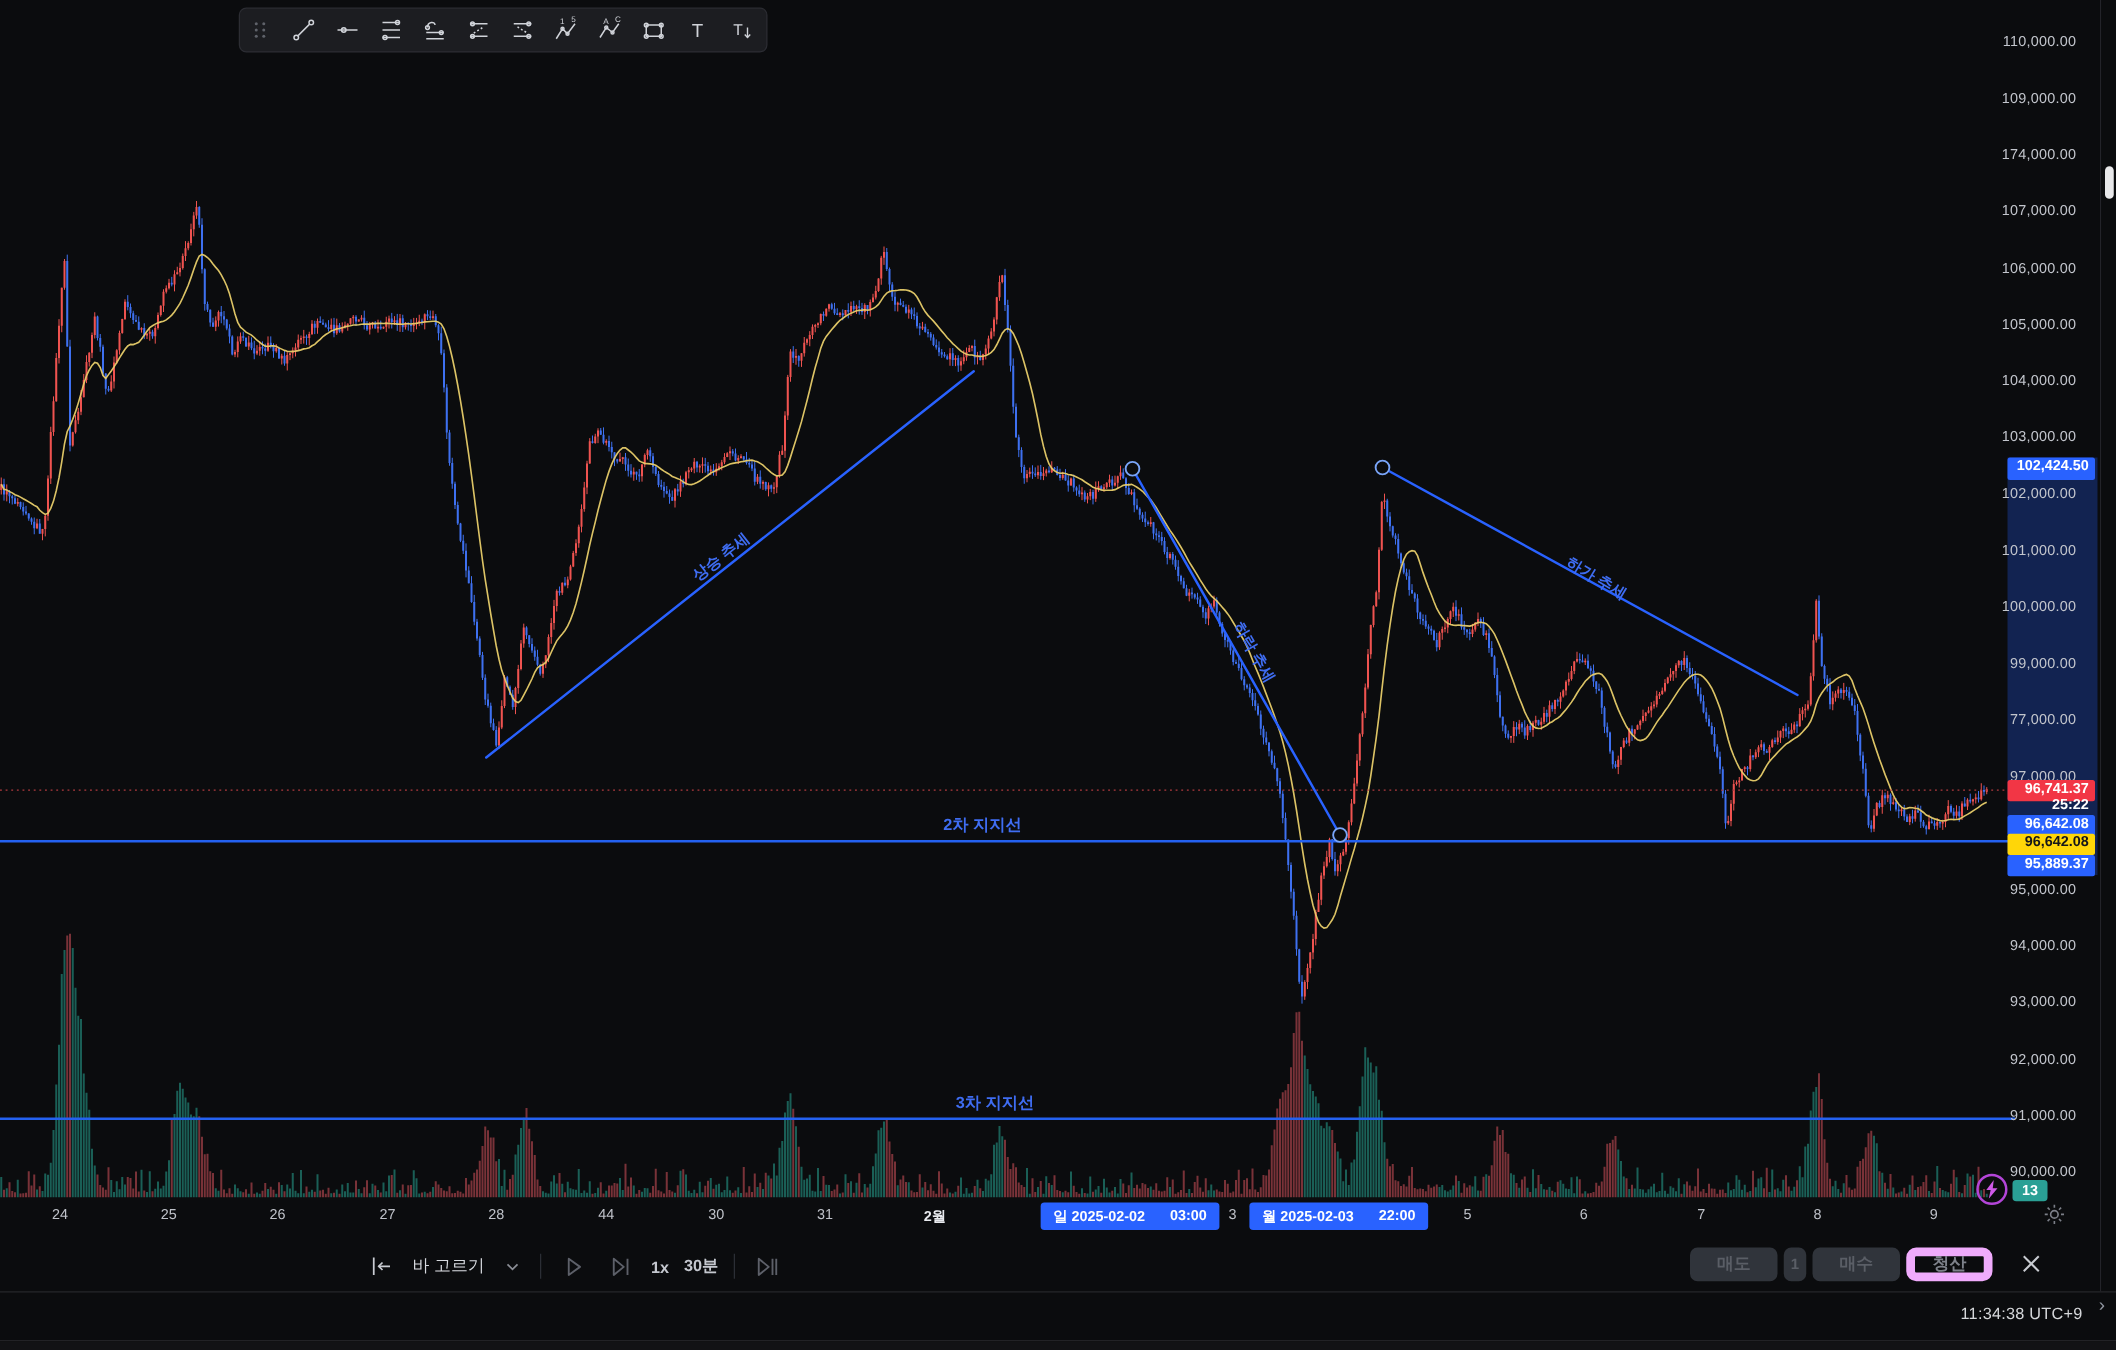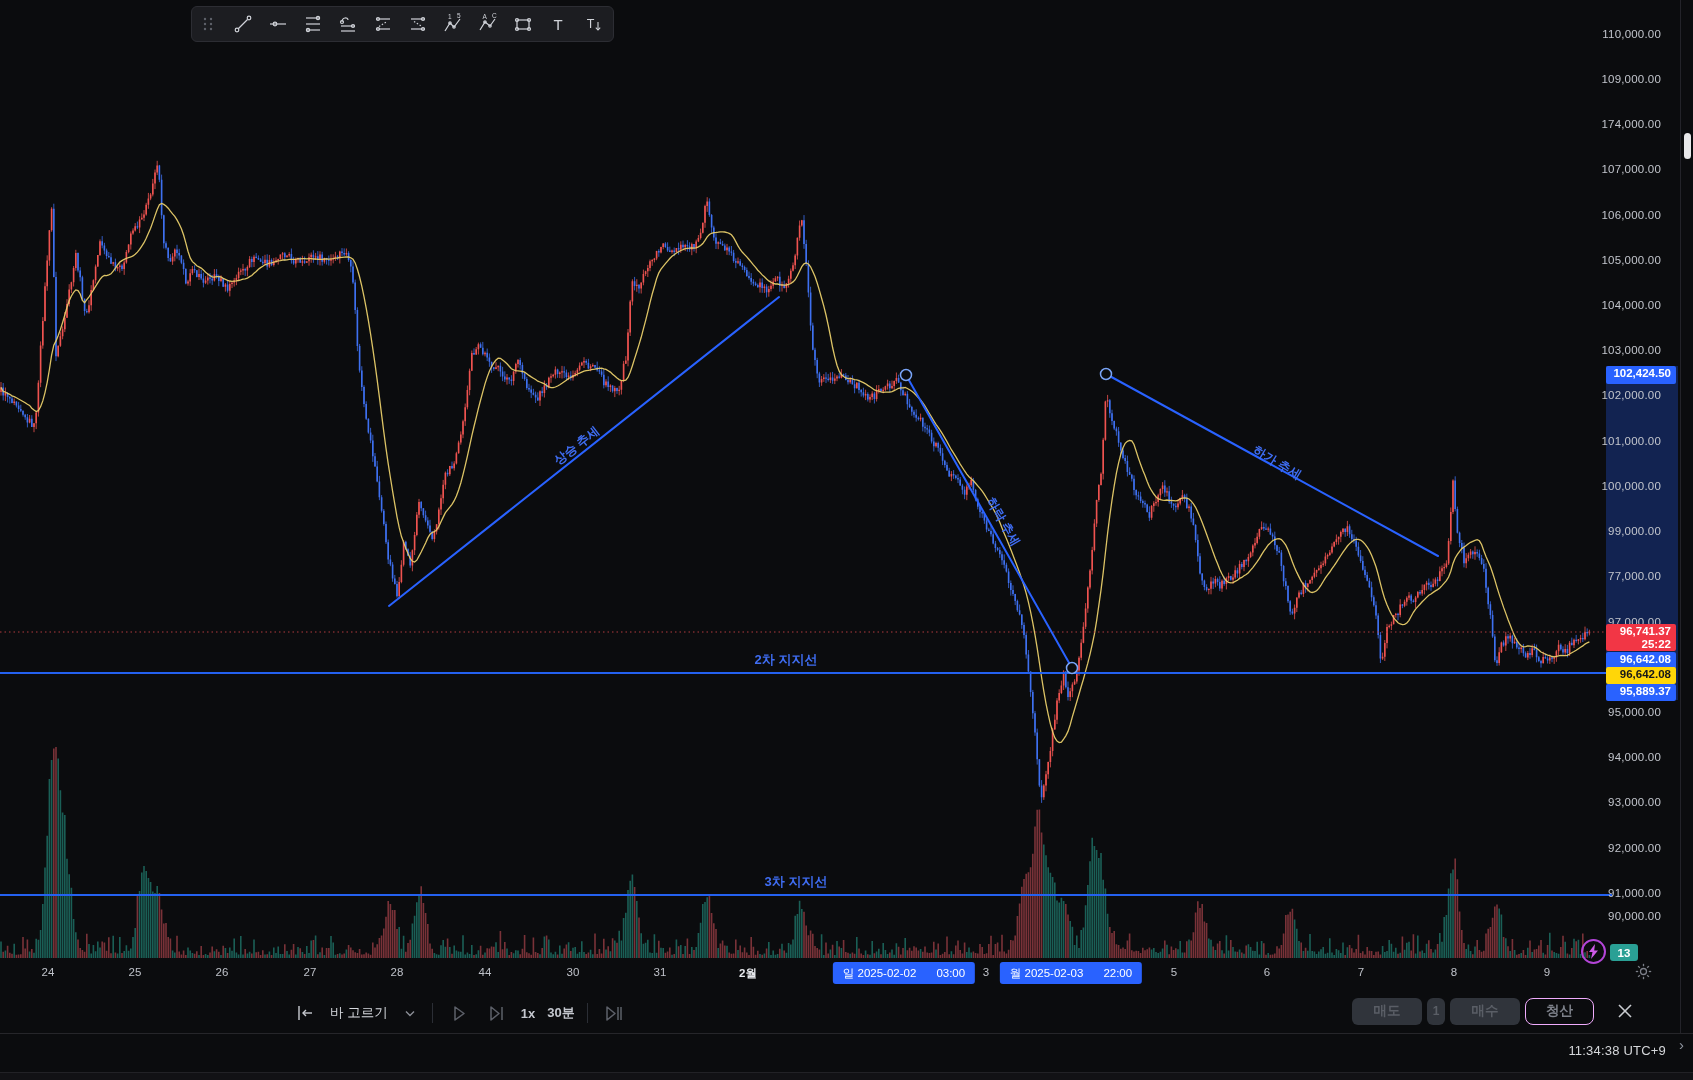--- a/index.html
+++ b/index.html
@@ -25,21 +25,21 @@
   .px-band { position:absolute; left:0; width:72px; background:rgba(41,98,255,.28); }
   .px-box { position:absolute; left:0; width:70px; border-radius:2px; font-size:11.5px; font-weight:700;
     text-align:right; padding:1px 5px 0 0; line-height:13px; }
   .px-box .sub { font-weight:700; }
 
   
   .time-axis { position:absolute; left:0; top:958px; width:1680px; height:32px; }
   .t-tick { position:absolute; top:8px; transform:translateX(-50%); font-size:11.5px; color:#bfc2c9; }
   .t-tick.month { color:#e8eaee; font-weight:700; }
   .t-box { position:absolute; top:4px; transform:translateX(-50%); height:22px; background:#2962ff; color:#fff;
-    border-radius:3px; font-size:11.5px; font-weight:400; display:flex; align-items:center; padding:0 10px;
+    border-radius:3px; font-size:11.5px; font-weight:700; display:flex; align-items:center; padding:0 10px;
     gap:20px; white-space:nowrap; }
 
   
   .right-strip { position:absolute; left:1681px; top:0; width:12px; height:1033px; background:#0b0c0e; }
   .scroll-thumb { position:absolute; left:1684px; top:133px; width:7px; height:26px; background:#e8e8ea; border-radius:4px; }
 
   
   .sline-label { position:absolute; transform:translate(-50%,-100%); color:#3f6df2; font-size:13px; font-weight:600;
     white-space:nowrap; }
   .annot { position:absolute; color:#3f6df2; font-size:12.5px; font-weight:600; white-space:nowrap; }
@@ -50,21 +50,21 @@
   .replay-bar .num { font-size:13px; font-weight:700; color:#c4c7ce; }
   .vdiv { width:1px; height:20px; background:#2b2e35; }
   .icon-btn { display:flex; align-items:center; justify-content:center; cursor:pointer; border-radius:4px; padding:2px; }
 
   
   .trade-panel { position:absolute; left:1352px; top:997px; height:28px; display:flex; align-items:center; gap:5px; }
   .trade-btn { height:27px; background:#30343b; border-radius:6px; color:#5a5e66; font-size:13.5px; font-weight:700;
     display:flex; align-items:center; justify-content:center; cursor:pointer; }
   .trade-btn.w { width:70px; }
   .trade-btn.q { width:18px; font-size:12px; }
-  .trade-btn.outline { width:69px; background:transparent; border:1px solid #f0abfc; color:#7d818a; border-radius:8px; }
+  .trade-btn.outline { width:69px; background:transparent; border:7px solid #f0abfc; color:#7d818a; border-radius:8px; }
   .close-x { margin-left:16px; cursor:pointer; display:flex; }
 
   
   .hdiv1 { position:absolute; left:0; top:1033px; width:1693px; height:1px; background:#26262a; }
   .hdiv2 { position:absolute; left:0; top:1072px; width:1693px; height:1px; background:#222226; }
   .bottom-pad { position:absolute; left:0; top:1073px; width:1693px; height:7px; background:#121215; }
   .clock { position:absolute; top:1043px; right:27px; font-size:13px; color:#d5d7da; letter-spacing:.2px; }
   .panel-tab { position:absolute; left:1679px; top:1036px; color:#9096a0; font-size:15px; cursor:pointer; }
 
   
@@ -233,23 +233,23 @@
       <div class="px-tick" style="top: 440.6px;">101,000.00</div>
       <div class="px-tick" style="top: 485.8px;">100,000.00</div>
       <div class="px-tick" style="top: 531px;">99,000.00</div>
       <div class="px-tick" style="top: 576.3px;">77,000.00</div>
       <div class="px-tick" style="top: 621.5px;">97,000.00</div>
       <div class="px-tick" style="top: 711.9px;">95,000.00</div>
       <div class="px-tick" style="top: 757.1px;">94,000.00</div>
       <div class="px-tick" style="top: 802.3px;">93,000.00</div>
       <div class="px-tick" style="top: 847.6px;">92,000.00</div>
       <div class="px-tick" style="top: 892.8px;">91,000.00</div>
-      <div class="px-tick" style="top: 916px;">90,000.00</div>
+      <div class="px-tick" style="top: 938px;">90,000.00</div>
       <div class="px-box" style="top: 366px; height: 18px; background: rgb(41, 98, 255); color: rgb(255, 255, 255);">102,424.50</div>
-      <div class="px-box" style="top: 623.5px; height: 27px; background: rgb(242, 54, 69); color: rgb(255, 255, 255);">96,741.37<div class="sub">25:22</div></div>
+      <div class="px-box" style="top: 623.5px; height: 17px; background: rgb(242, 54, 69); color: rgb(255, 255, 255);">96,741.37<div class="sub">25:22</div></div>
       <div class="px-box" style="top: 651.5px; height: 17px; background: rgb(41, 98, 255); color: rgb(255, 255, 255);">96,642.08</div>
       <div class="px-box" style="top: 667px; height: 17px; background: rgb(255, 214, 8); color: rgb(21, 22, 26);">96,642.08</div>
       <div class="px-box" style="top: 683.5px; height: 17px; background: rgb(41, 98, 255); color: rgb(255, 255, 255);">95,889.37</div>
     </div>
 
   <div class="time-axis" id="time-axis">
       <div class="t-tick" style="left: 48px;">24</div>
       <div class="t-tick" style="left: 135px;">25</div>
       <div class="t-tick" style="left: 222px;">26</div>
       <div class="t-tick" style="left: 310px;">27</div>

